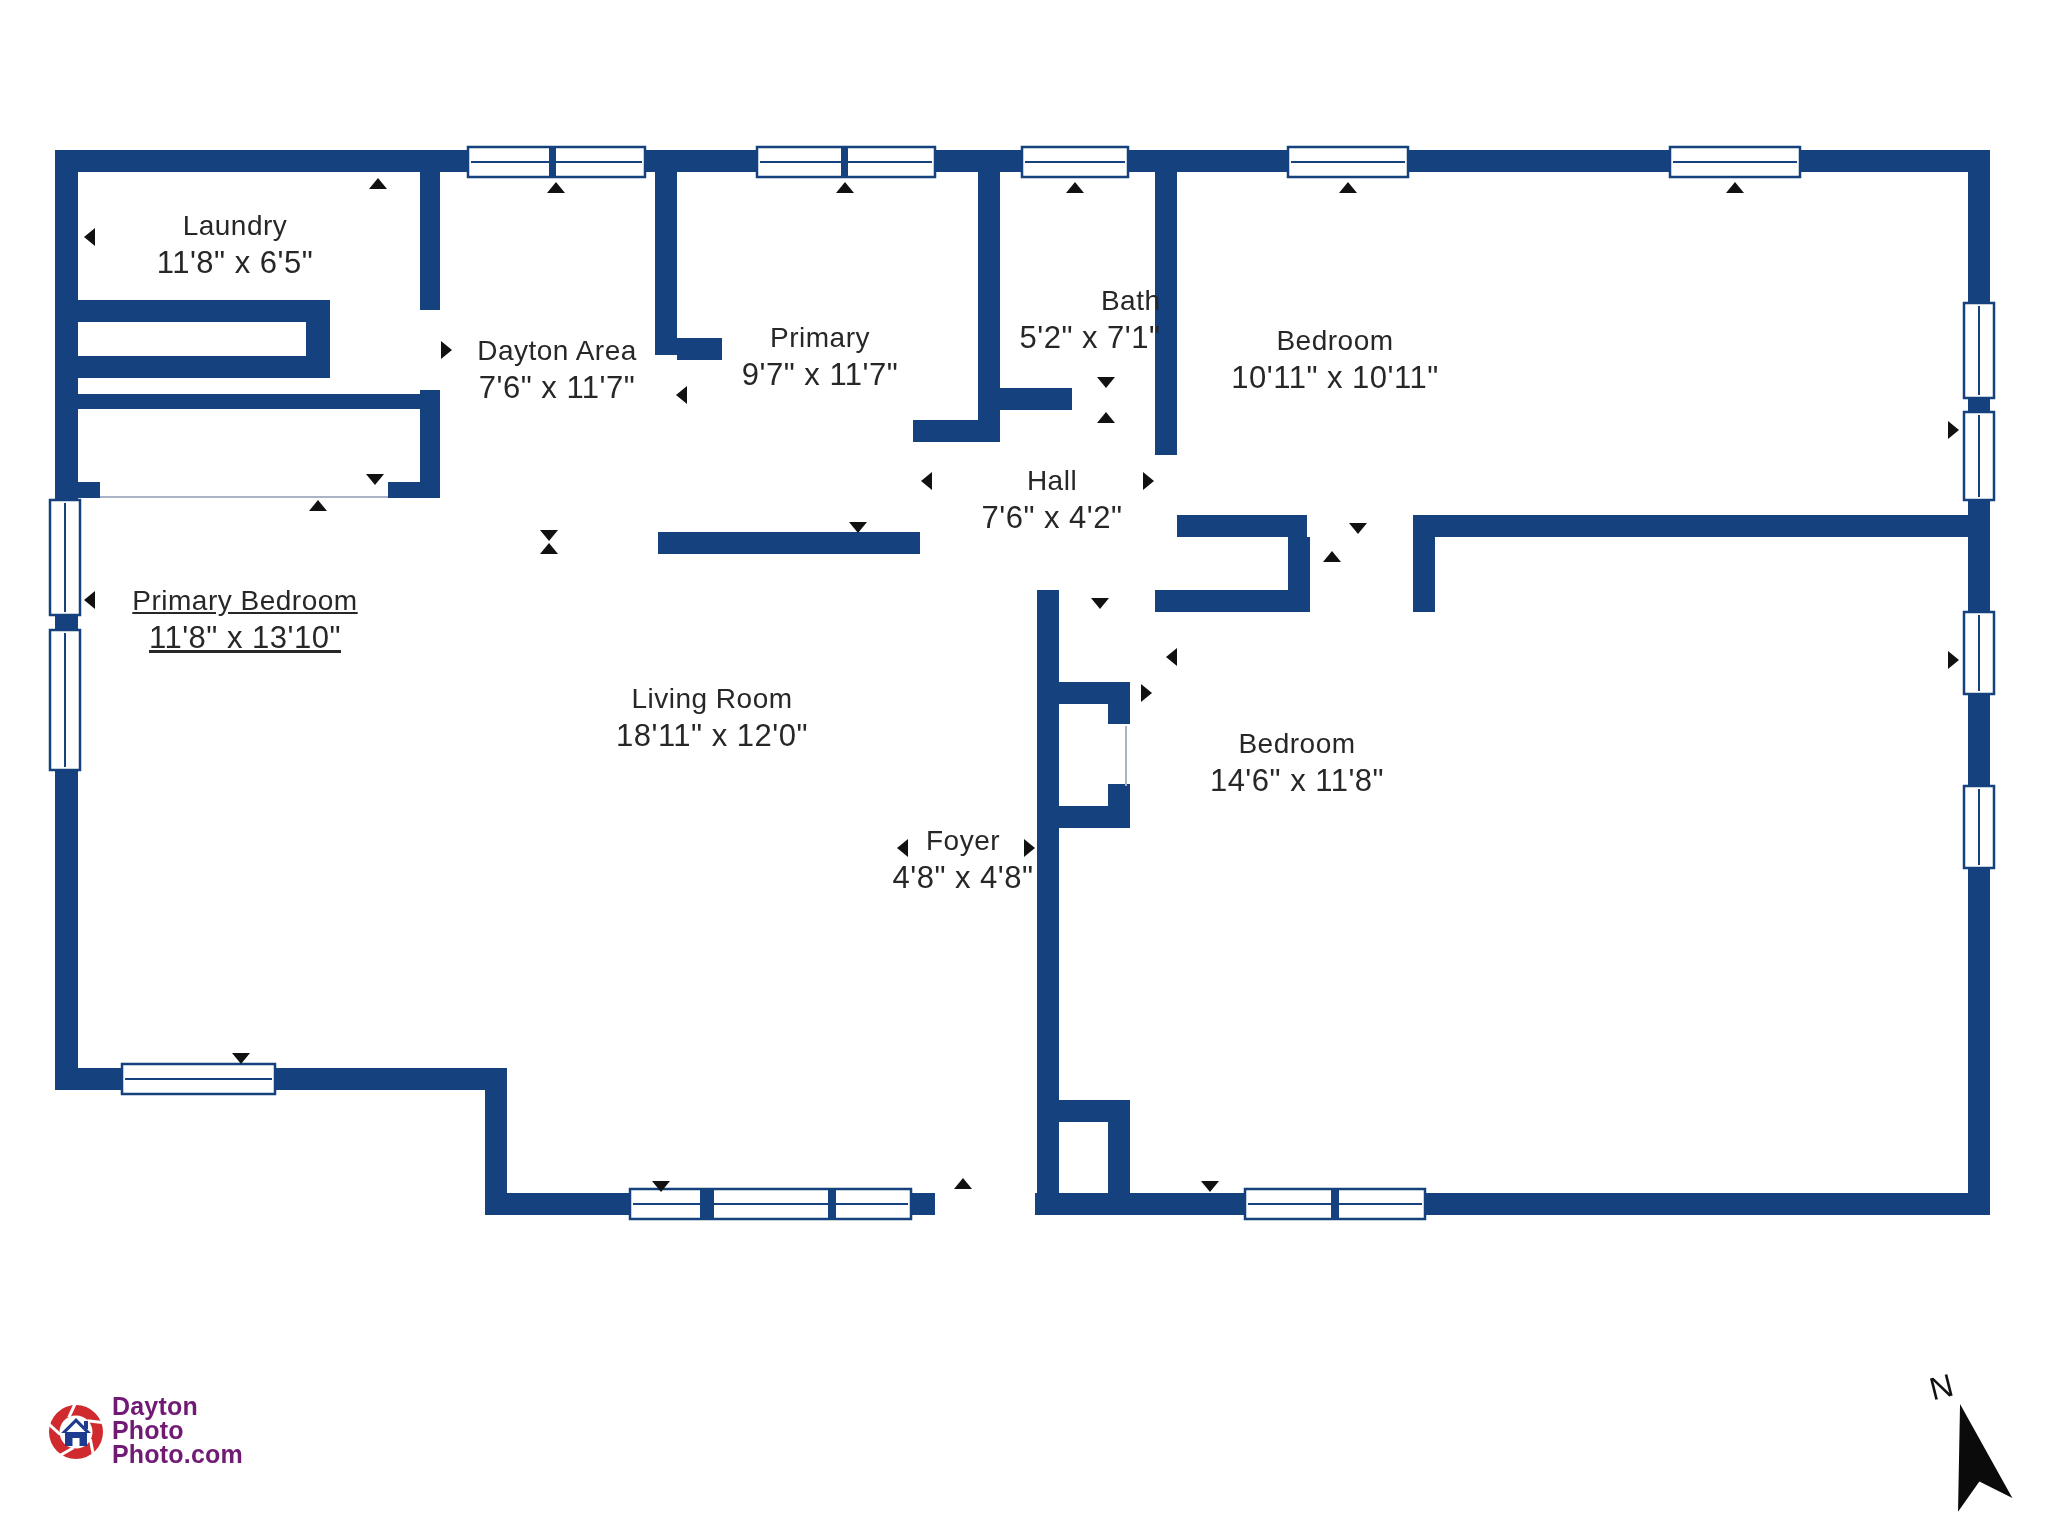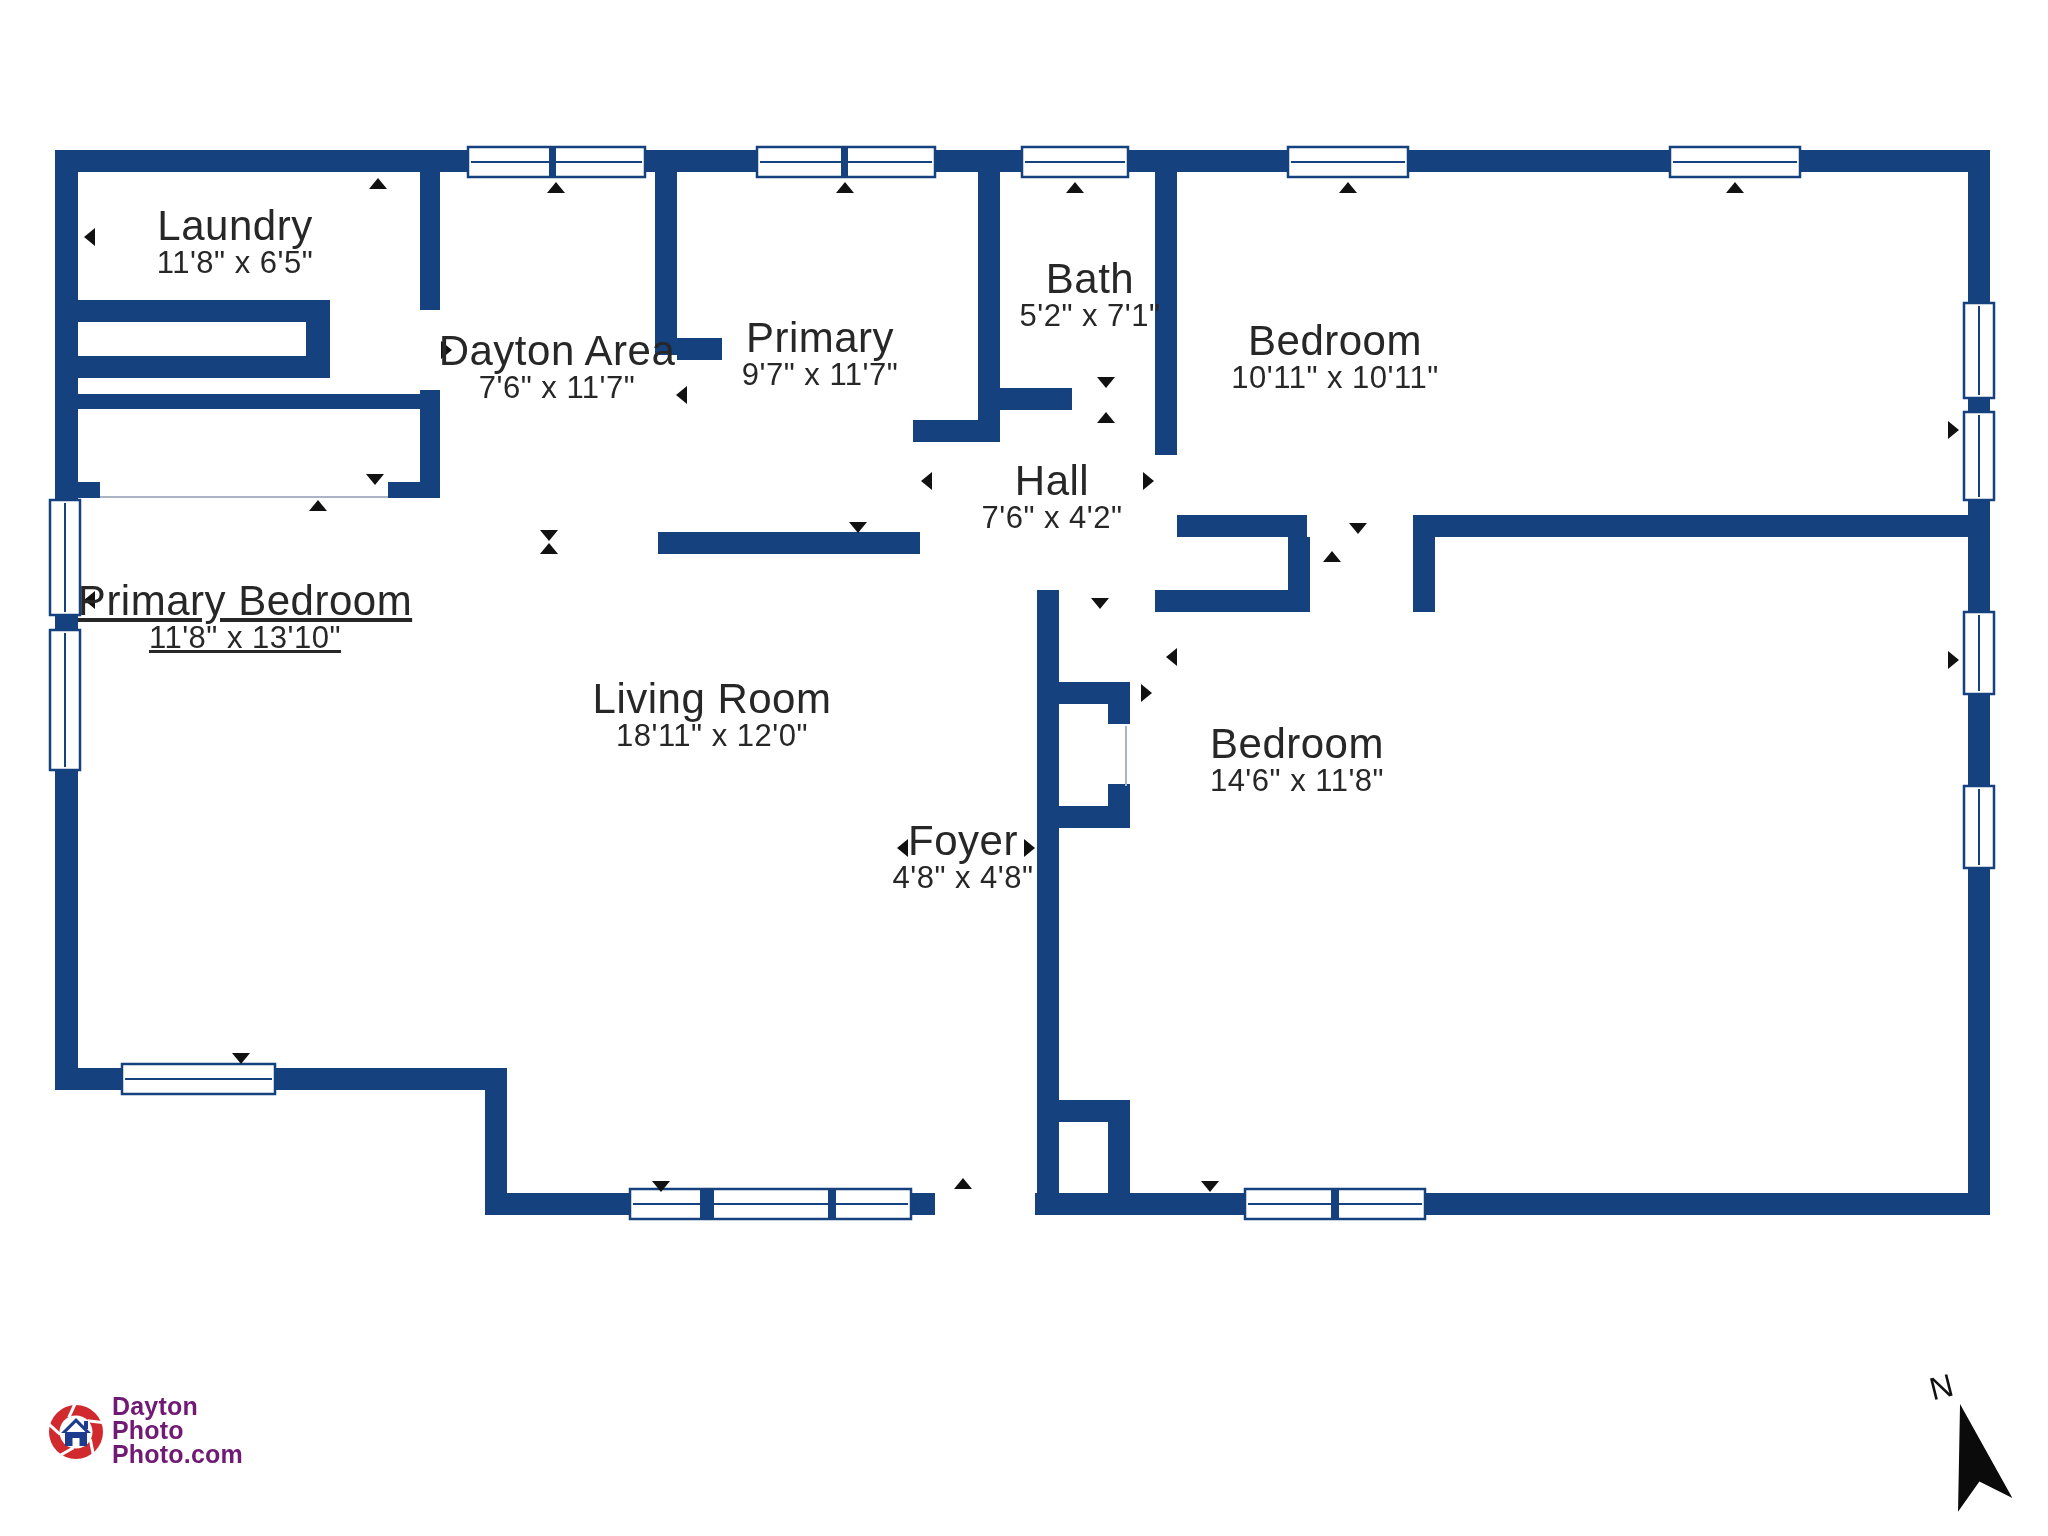--- a/index.html
+++ b/index.html
@@ -1,21 +1,21 @@
 <!DOCTYPE html>
 <html><head>
 <meta charset="utf-8">
 <style>
   html,body{margin:0;padding:0;background:#ffffff;}
   .stage{position:relative;width:2048px;height:1536px;background:#ffffff;overflow:hidden;
          font-family:"Liberation Sans",sans-serif;}
   .plan-svg{position:absolute;left:0;top:0;}
   .room-label{position:absolute;transform:translateX(-50%);text-align:center;color:#272727;
               white-space:nowrap;letter-spacing:.5px;}
-  .room-name{display:block;font-size:42px;line-height:34px;font-weight:400;}
+  .room-name{display:block;font-size:28px;line-height:34px;font-weight:400;}
   .room-dims{display:block;font-size:31px;line-height:31px;margin-top:4px;font-weight:400;}
   .logo{position:absolute;left:48px;top:1392px;width:300px;height:92px;}
   .logo-badge{position:absolute;left:0;top:0;}
   .logo-text{position:absolute;left:64px;top:2px;color:#701a75;font-weight:700;
              font-size:25px;line-height:24px;letter-spacing:.2px;}
   .logo-text span{display:block;}
   .disclaimer{position:absolute;left:580px;top:1474px;width:840px;text-align:center;
               color:#3c3c3c;font-size:23px;}
 </style>
 </head>
@@ -155,21 +155,21 @@
     <span class="room-dims">11'8" x 6'5"</span>
   </div>
   <div class="room-label" style="left:557px;top:334px;">
     <span class="room-name">Dayton Area</span>
     <span class="room-dims">7'6" x 11'7"</span>
   </div>
   <div class="room-label" style="left:820px;top:321px;">
     <span class="room-name">Primary</span>
     <span class="room-dims">9'7" x 11'7"</span>
   </div>
-  <div class="room-label" style="left:1090px;top:262px;">
+  <div class="room-label" style="left:1090px;top:284px;text-align:right;">
     <span class="room-name">Bath</span>
     <span class="room-dims">5'2" x 7'1"</span>
   </div>
   <div class="room-label" style="left:1335px;top:324px;">
     <span class="room-name">Bedroom</span>
     <span class="room-dims">10'11" x 10'11"</span>
   </div>
   <div class="room-label" style="left:1052px;top:452px;margin-top:12px;">
     <span class="room-name">Hall</span>
     <span class="room-dims">7'6" x 4'2"</span>

